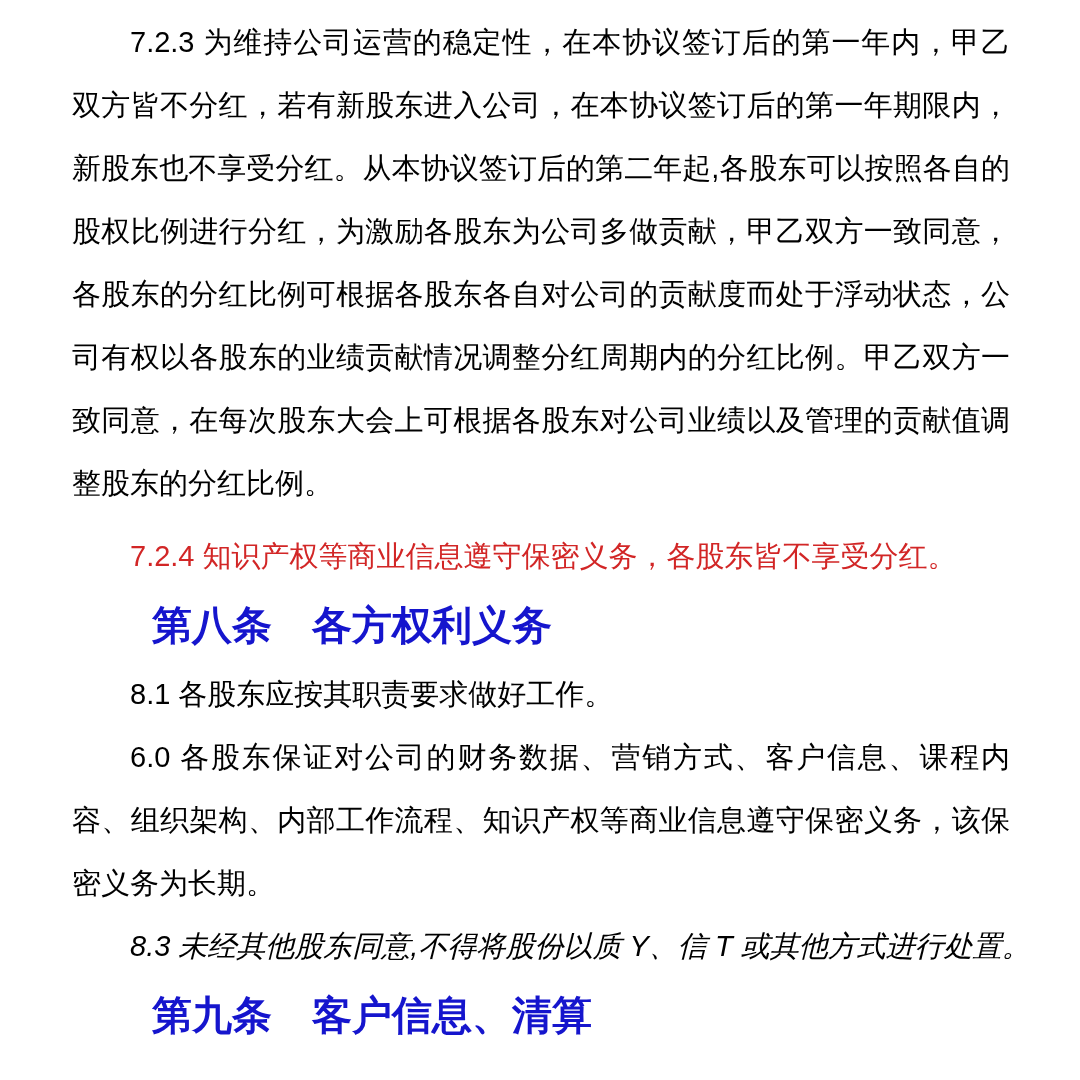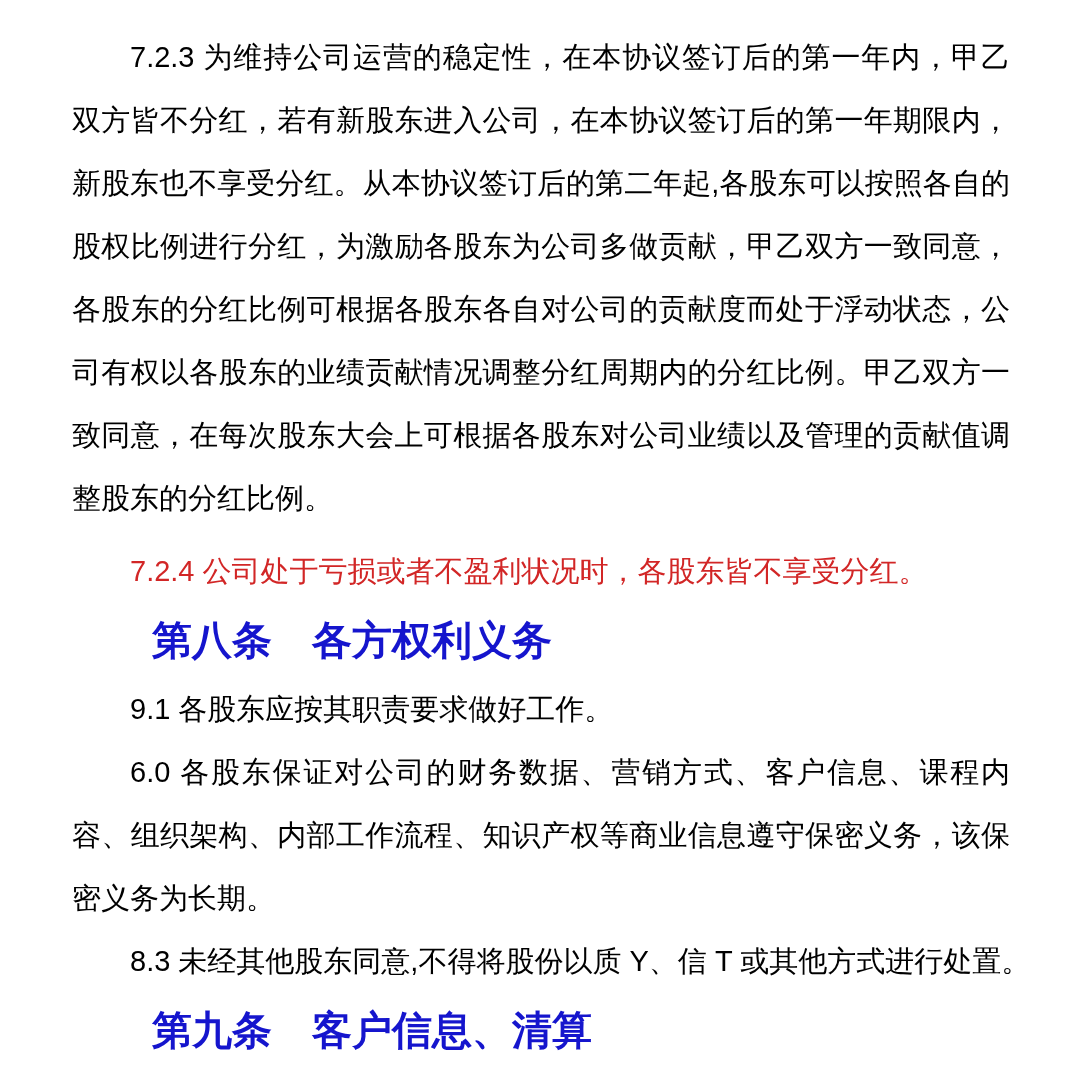--- a/index.html
+++ b/index.html
@@ -9,59 +9,60 @@
   }
   body {
     width: 1080px;
     height: 1080px;
     overflow: hidden;
   }
   .page {
     box-sizing: border-box;
     width: 1080px;
     height: 1080px;
-    padding: 26px 70px 0 72px;
+    padding: 11px 70px 0 72px;
     font-family: "Liberation Sans", "DejaVu Sans", sans-serif;
     font-size: 29px;
     line-height: 63px;
     color: #000000;
   }
   .para {
     margin: 0;
     text-indent: 2em;
     text-align: justify;
     text-justify: inter-ideograph;
   }
   .para.red {
     color: #d22626;
     margin-top: 10px;
     white-space: nowrap;
   }
   .para.oneline {
     white-space: nowrap;
+    font-style: italic;
   }
   .heading {
     margin: 6px 0;
     text-indent: 2em;
     color: #1515cd;
     font-weight: 700;
     font-size: 40px;
     line-height: 63px;
   }
 </style>
 </head>
 <body>
 
 <div class="page">
   <p class="para">7.2.3 为维持公司运营的稳定性，在本协议签订后的第一年内，甲乙双方皆不分红，若有新股东进入公司，在本协议签订后的第一年期限内，新股东也不享受分红。从本协议签订后的第二年起,各股东可以按照各自的股权比例进行分红，为激励各股东为公司多做贡献，甲乙双方一致同意，各股东的分红比例可根据各股东各自对公司的贡献度而处于浮动状态，公司有权以各股东的业绩贡献情况调整分红周期内的分红比例。甲乙双方一致同意，在每次股东大会上可根据各股东对公司业绩以及管理的贡献值调整股东的分红比例。</p>
 
-  <p class="para red">7.2.4 公司处于亏损或者不盈利状况时，各股东皆不享受分红。</p>
+  <p class="para red">7.2.4 知识产权等商业信息遵守保密义务，各股东皆不享受分红。</p>
 
   <h2 class="heading">第八条　各方权利义务</h2>
 
-  <p class="para">9.1 各股东应按其职责要求做好工作。</p>
+  <p class="para">8.1 各股东应按其职责要求做好工作。</p>
 
   <p class="para">6.0 各股东保证对公司的财务数据、营销方式、客户信息、课程内容、组织架构、内部工作流程、知识产权等商业信息遵守保密义务，该保密义务为长期。</p>
 
   <p class="para oneline">8.3 未经其他股东同意,不得将股份以质 Y、信 T 或其他方式进行处置。</p>
 
   <h2 class="heading">第九条　客户信息、清算</h2>
 </div>
 
 </body></html>

